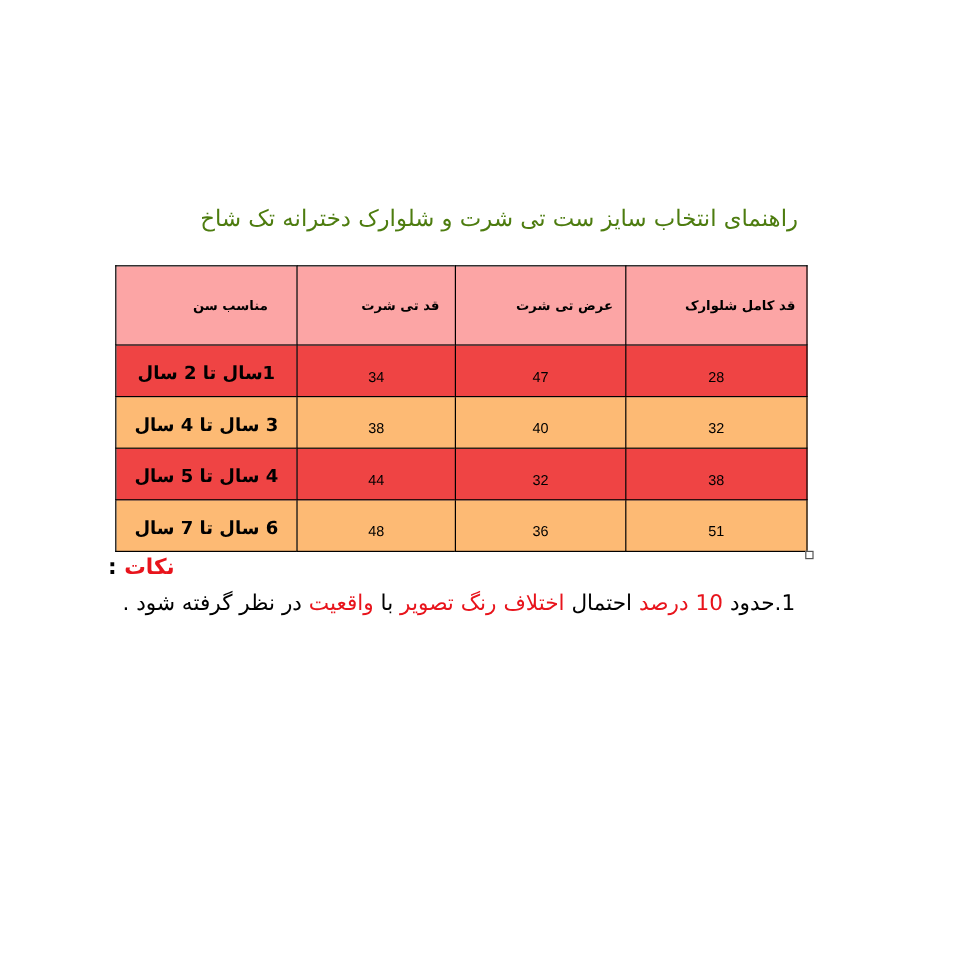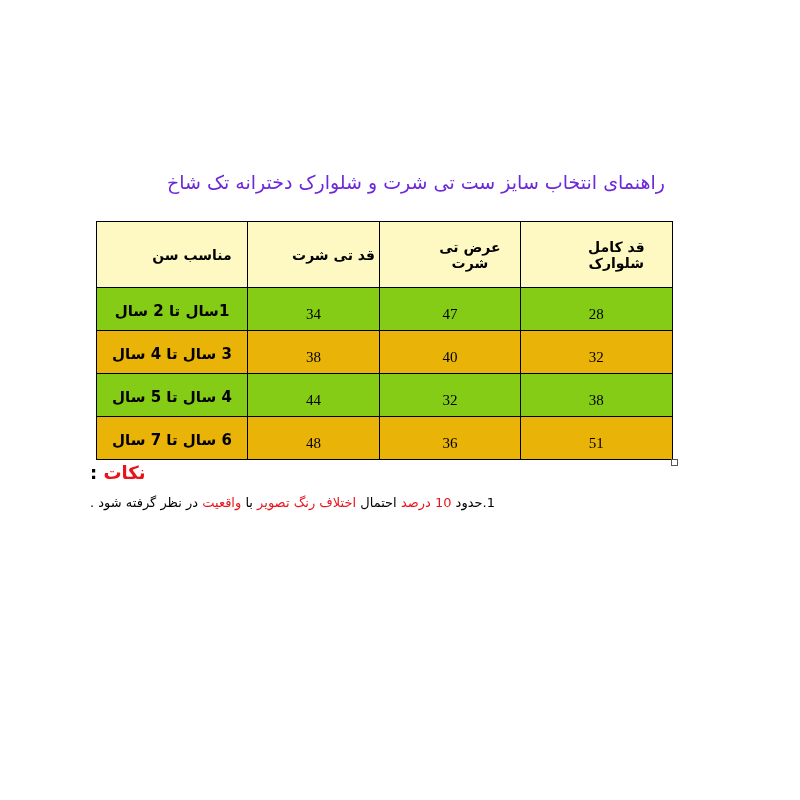--- a/index.html
+++ b/index.html
@@ -17,64 +17,64 @@
     }
     .title {
       position: absolute;
       top: 168px;
       left: 150px;
       width: 515px;
       text-align: right;
       direction: rtl;
       font-size: 19px;
       line-height: 28px;
-      color: #6d28d9;
+      color: #4d7c0f;
       white-space: nowrap;
     }
     .size-table {
       position: absolute;
       left: 96px;
       top: 221px;
       width: 577px;
       border-collapse: collapse;
       direction: rtl;
     }
     .size-table td, .size-table th {
       border: 1.5px solid #000;
       text-align: center;
       vertical-align: middle;
       padding: 0;
     }
     .size-table th {
-      background: #fef9c3;
+      background: #fca5a5;
       height: 65px;
-      font-size: 14px;
+      font-size: 11px;
       font-weight: bold;
       color: #000;
       padding-left: 40px;
     }
     .size-table th.c-len-pants { width: 143px; }
     .size-table th.c-wid-shirt { width: 135px; }
     .size-table th.c-len-shirt { width: 122px; }
     .size-table th.c-age { width: 145px; }
     .size-table tr.row td {
       height: 43px;
-      font-family: Liberation Serif, serif;
-      font-size: 15px;
+      font-family: Liberation Sans, sans-serif;
+      font-size: 12px;
       padding-top: 10px;
       box-sizing: border-box;
     }
     .size-table tr.row td.age {
       font-family: "DejaVu Sans", sans-serif;
       font-weight: bold;
       font-size: 15px;
       padding-top: 4px;
     }
-    .size-table tr.shaded td { background: #84cc16; }
-    .size-table tr.plain td { background: #eab308; }
+    .size-table tr.shaded td { background: #ef4444; }
+    .size-table tr.plain td { background: #fdba74; }
     .table-handle {
       position: absolute;
       left: 671px;
       top: 459px;
       width: 5px;
       height: 5px;
       border: 1px solid #555;
       background: #fff;
     }
     .notes {
@@ -86,23 +86,23 @@
       text-align: left;
     }
     .notes-heading {
       font-size: 18px;
       font-weight: bold;
       line-height: 26px;
       margin: 0 0 6px 0;
     }
     .notes-heading .hl { color: #e8141c; }
     .note {
-      font-size: 13px;
+      font-size: 18px;
       line-height: 21px;
-      margin: 0 0 9px 0;
+      margin: 0 0 9px 12px;
       color: #000;
     }
     .note .hl { color: #e8141c; }
   </style>
 </head>
 <body>
 
 <div class="title">راهنمای انتخاب سایز ست تی شرت و شلوارک دخترانه تک شاخ</div>
 
 <table class="size-table">

